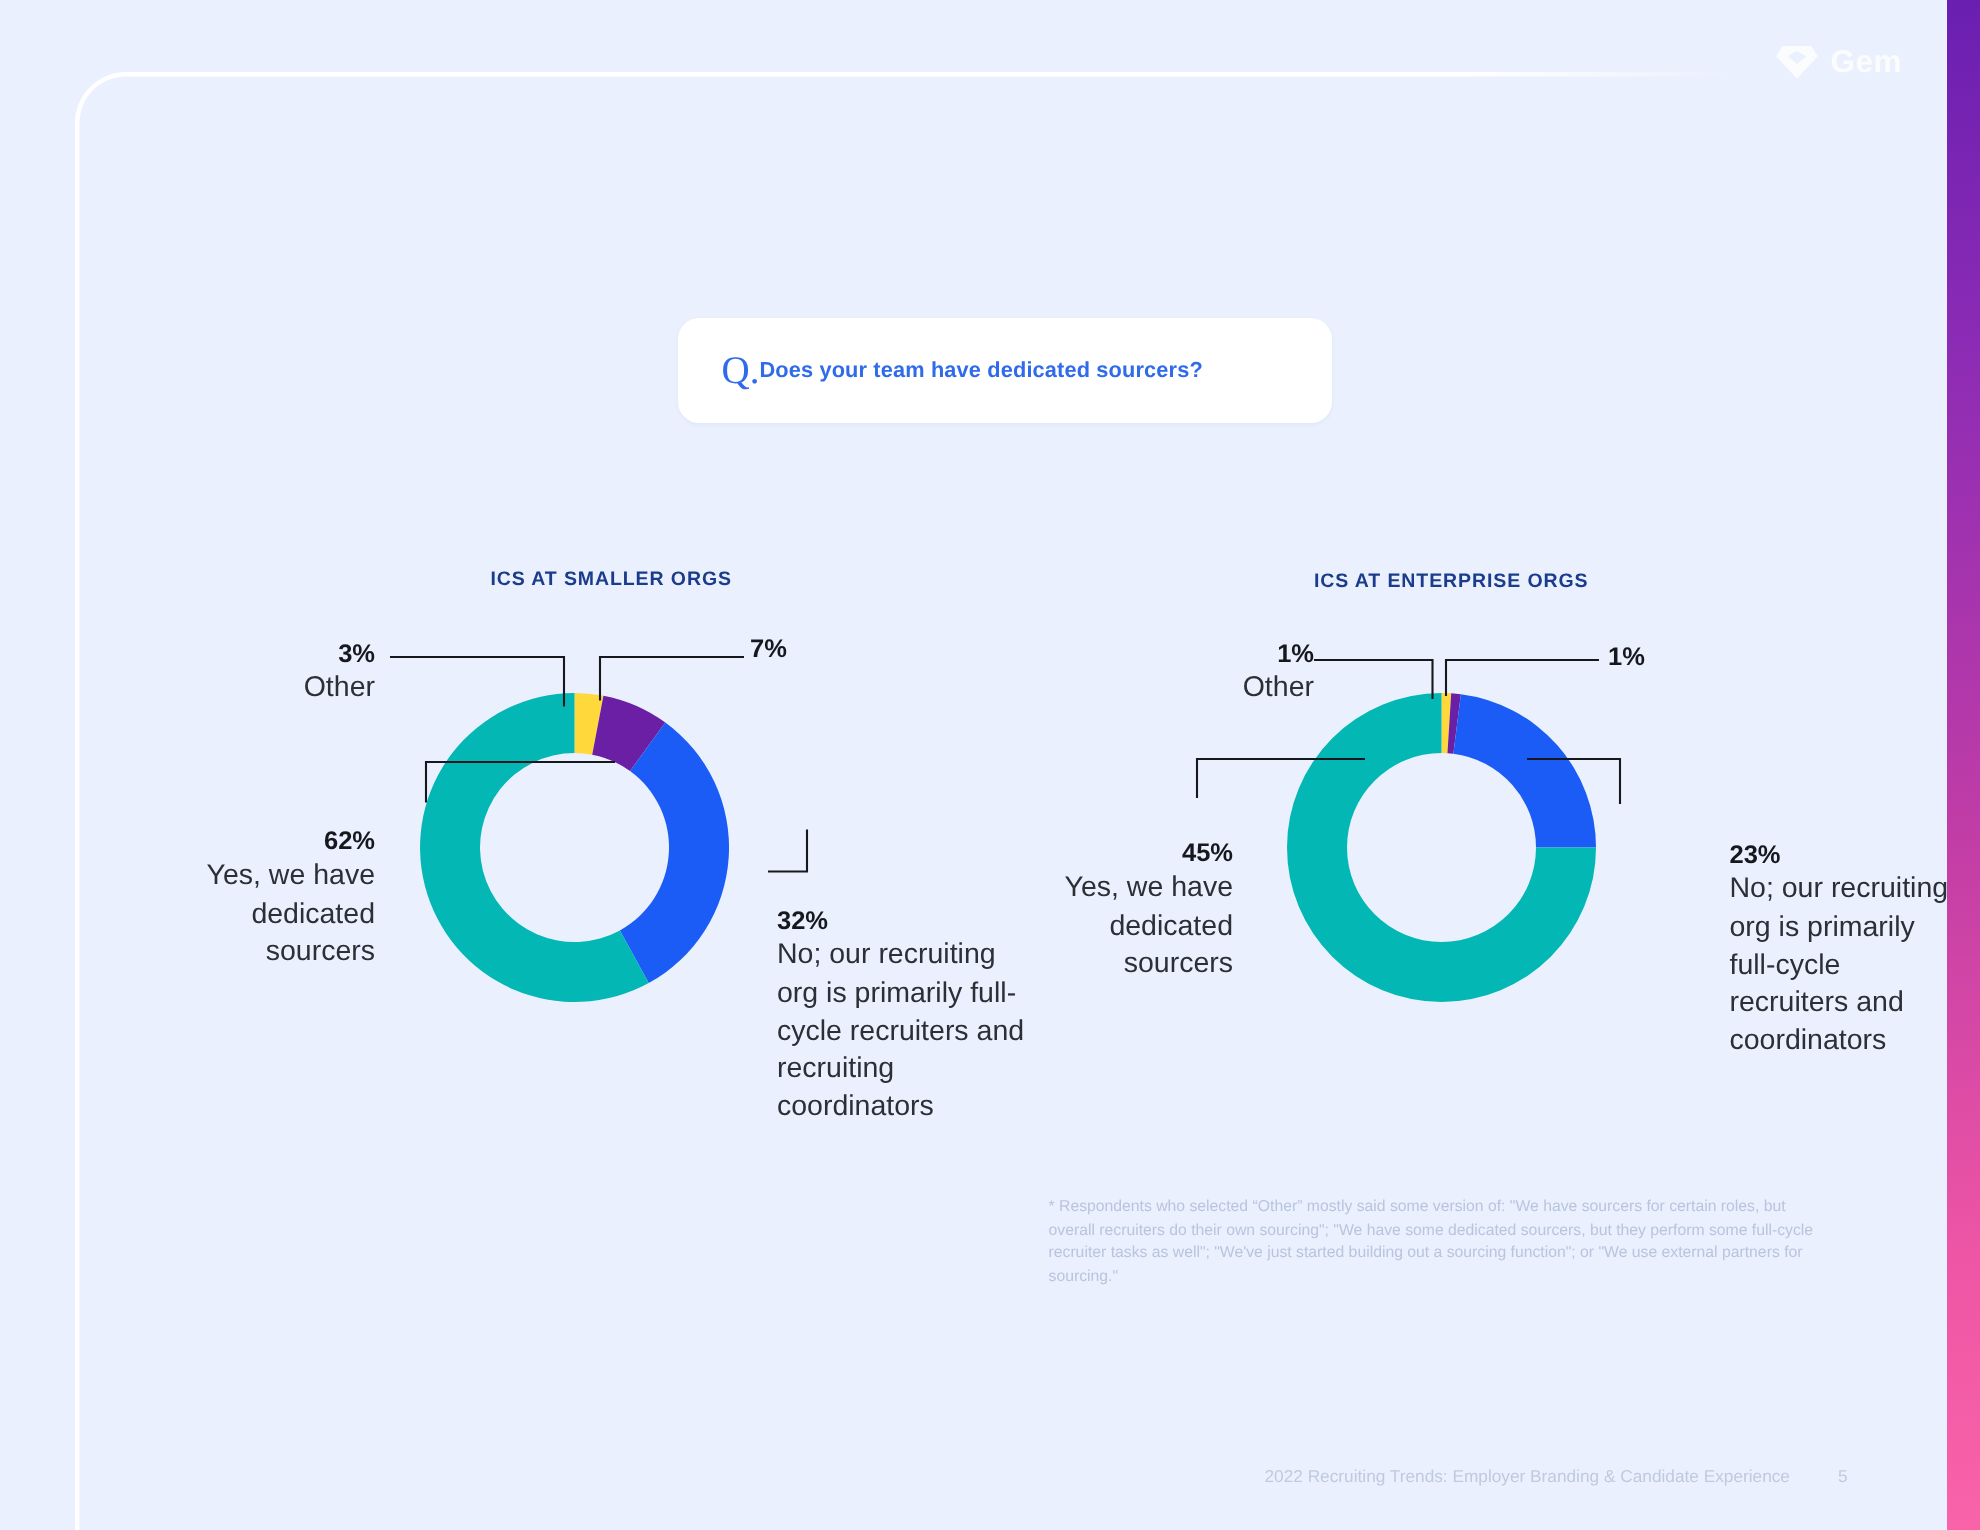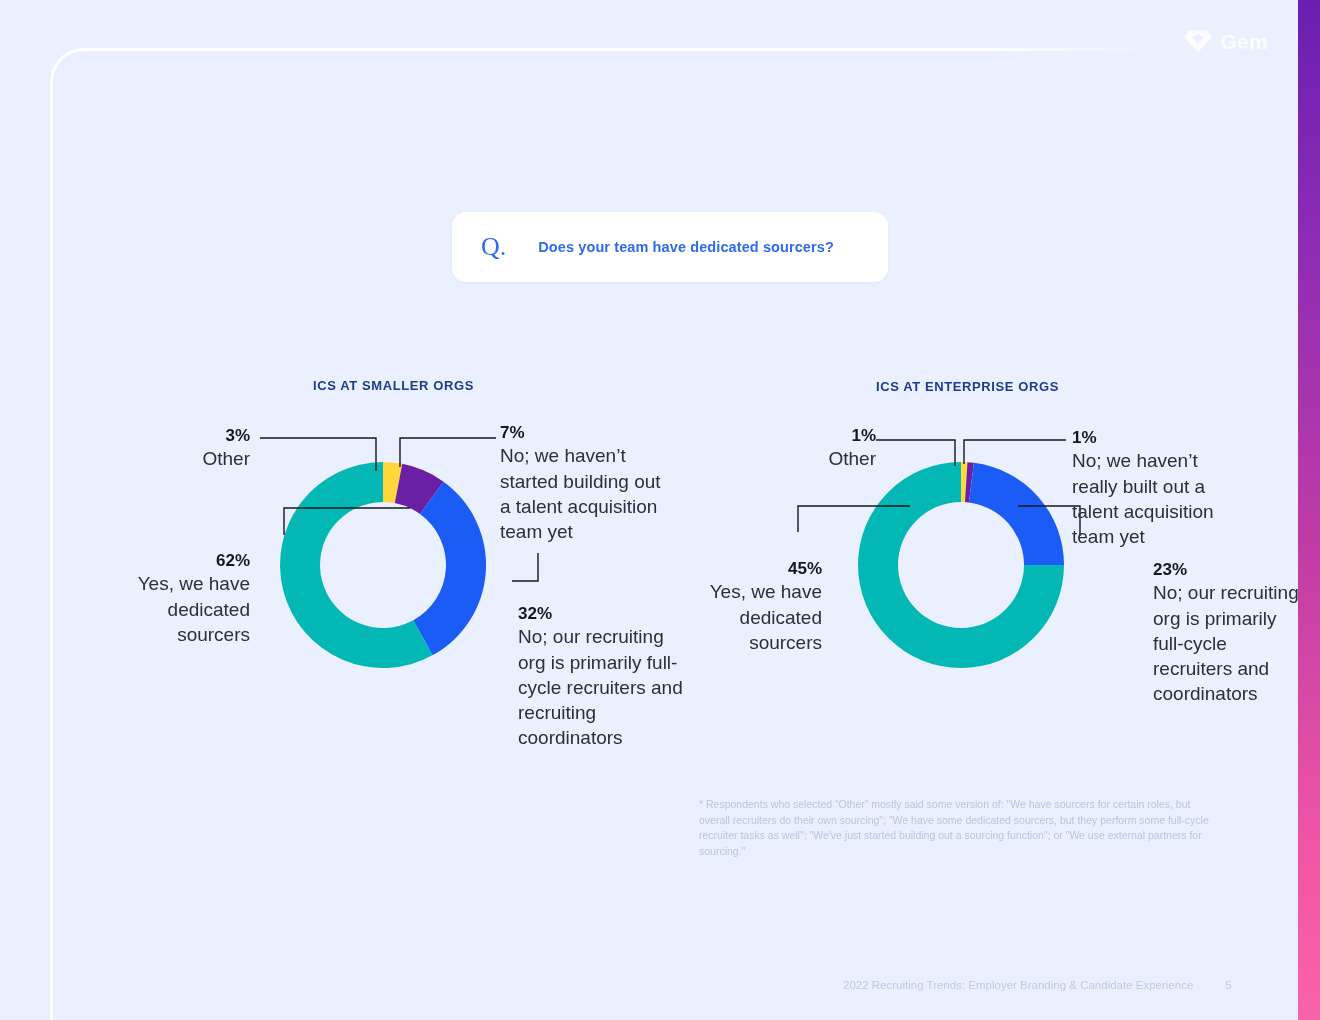--- a/index.html
+++ b/index.html
@@ -61,21 +61,21 @@
     display: flex; align-items: center;
     box-shadow: 0 1px 3px rgba(60,80,160,.05);
   }
   .q-mark {
     color: #2f6bea; font-size: 26px; font-weight: 400;
     margin-left: 29px; line-height: 1;
     font-family: "Liberation Serif", serif;
   }
   .q-text {
     color: #2f6bea; font-size: 14.5px; font-weight: 700;
-    margin-left: 32px; letter-spacing: .1px;
+    letter-spacing: .1px;
   }
 
   
   .chart-block { position: absolute; }
   .chart-title {
     position: absolute;
     font-size: 13px; font-weight: 700; color: #1b3c8c;
     letter-spacing: .6px; white-space: nowrap;
   }
   .donut-svg { position: absolute; }
@@ -129,21 +129,21 @@
     <span class="logo-text">Gem</span>
   </div>
 
   <div class="q-card">
     <span class="q-mark">Q.</span>
     <span class="q-text">Does your team have dedicated sourcers?</span>
   </div>
 
   <div class="chart-block">
 
-    <div class="chart-title" style="left:313px; top:378px;">ICS AT SMALLER ORGS</div>
+    <div class="chart-title" style="left:327px; top:378px;">ICS AT SMALLER ORGS</div>
 
     <svg class="donut-svg" style="left:270px; top:452px;" width="226" height="226" viewBox="0 0 226 226">
 
       <g transform="translate(113,113)">
 
         <path fill="#ffd93b" d="M 0,-103 A 103,103 0 0,1 19.30,-101.18 L 11.80,-61.88 A 63,63 0 0,0 0,-63 Z"></path>
 
         <path fill="#6b1fa5" d="M 19.30,-101.18 A 103,103 0 0,1 60.54,-83.33 L 37.03,-50.97 A 63,63 0 0,0 11.80,-61.88 Z"></path>
 
         <path fill="#1a5cf5" d="M 60.54,-83.33 A 103,103 0 0,1 49.49,90.35 L 30.27,55.26 A 63,63 0 0,0 37.03,-50.97 Z"></path>
@@ -163,21 +163,20 @@
       <path d="M 312 156 H 338 V 128" fill="none" stroke="#16181d" stroke-width="1.4"></path>
     </svg>
 
     <div class="callout right-align" style="left:120px; top:425px; width:130px;">
       <span class="pct">3%</span>
       <span class="desc">Other</span>
     </div>
 
     <div class="callout" style="left:500px; top:422px; width:170px;">
       <span class="pct">7%</span>
-      <span class="desc">No; we haven’t started building out a talent acquisition team yet</span>
     </div>
 
     <div class="callout right-align" style="left:110px; top:550px; width:140px;">
       <span class="pct">62%</span>
       <span class="desc">Yes, we have dedicated sourcers</span>
     </div>
 
     <div class="callout" style="left:518px; top:603px; width:165px;">
       <span class="pct">32%</span>
       <span class="desc">No; our recruiting org is primarily full-cycle recruiters and recruiting coordinators</span>
@@ -212,21 +211,20 @@
       <path d="M 238 78 H 300 V 108" fill="none" stroke="#16181d" stroke-width="1.4"></path>
     </svg>
 
     <div class="callout right-align" style="left:760px; top:425px; width:116px;">
       <span class="pct">1%</span>
       <span class="desc">Other</span>
     </div>
 
     <div class="callout" style="left:1072px; top:427px; width:175px;">
       <span class="pct">1%</span>
-      <span class="desc">No; we haven’t really built out a talent acquisition team yet</span>
     </div>
 
     <div class="callout right-align" style="left:692px; top:558px; width:130px;">
       <span class="pct">45%</span>
       <span class="desc">Yes, we have dedicated sourcers</span>
     </div>
 
     <div class="callout" style="left:1105px; top:559px; width:150px;margin-left:48px;">
       <span class="pct">23%</span>
       <span class="desc">No; our recruiting org is primarily full-cycle recruiters and coordinators</span>

